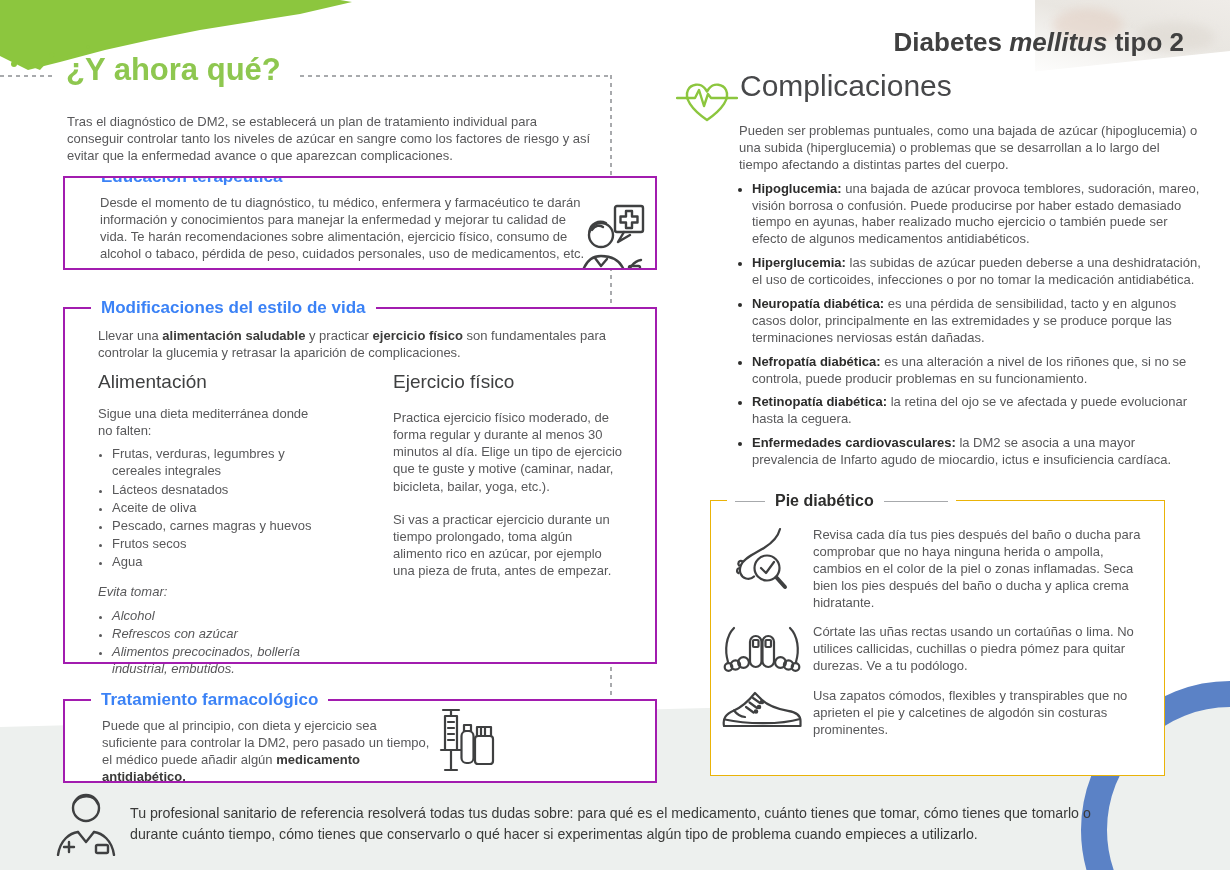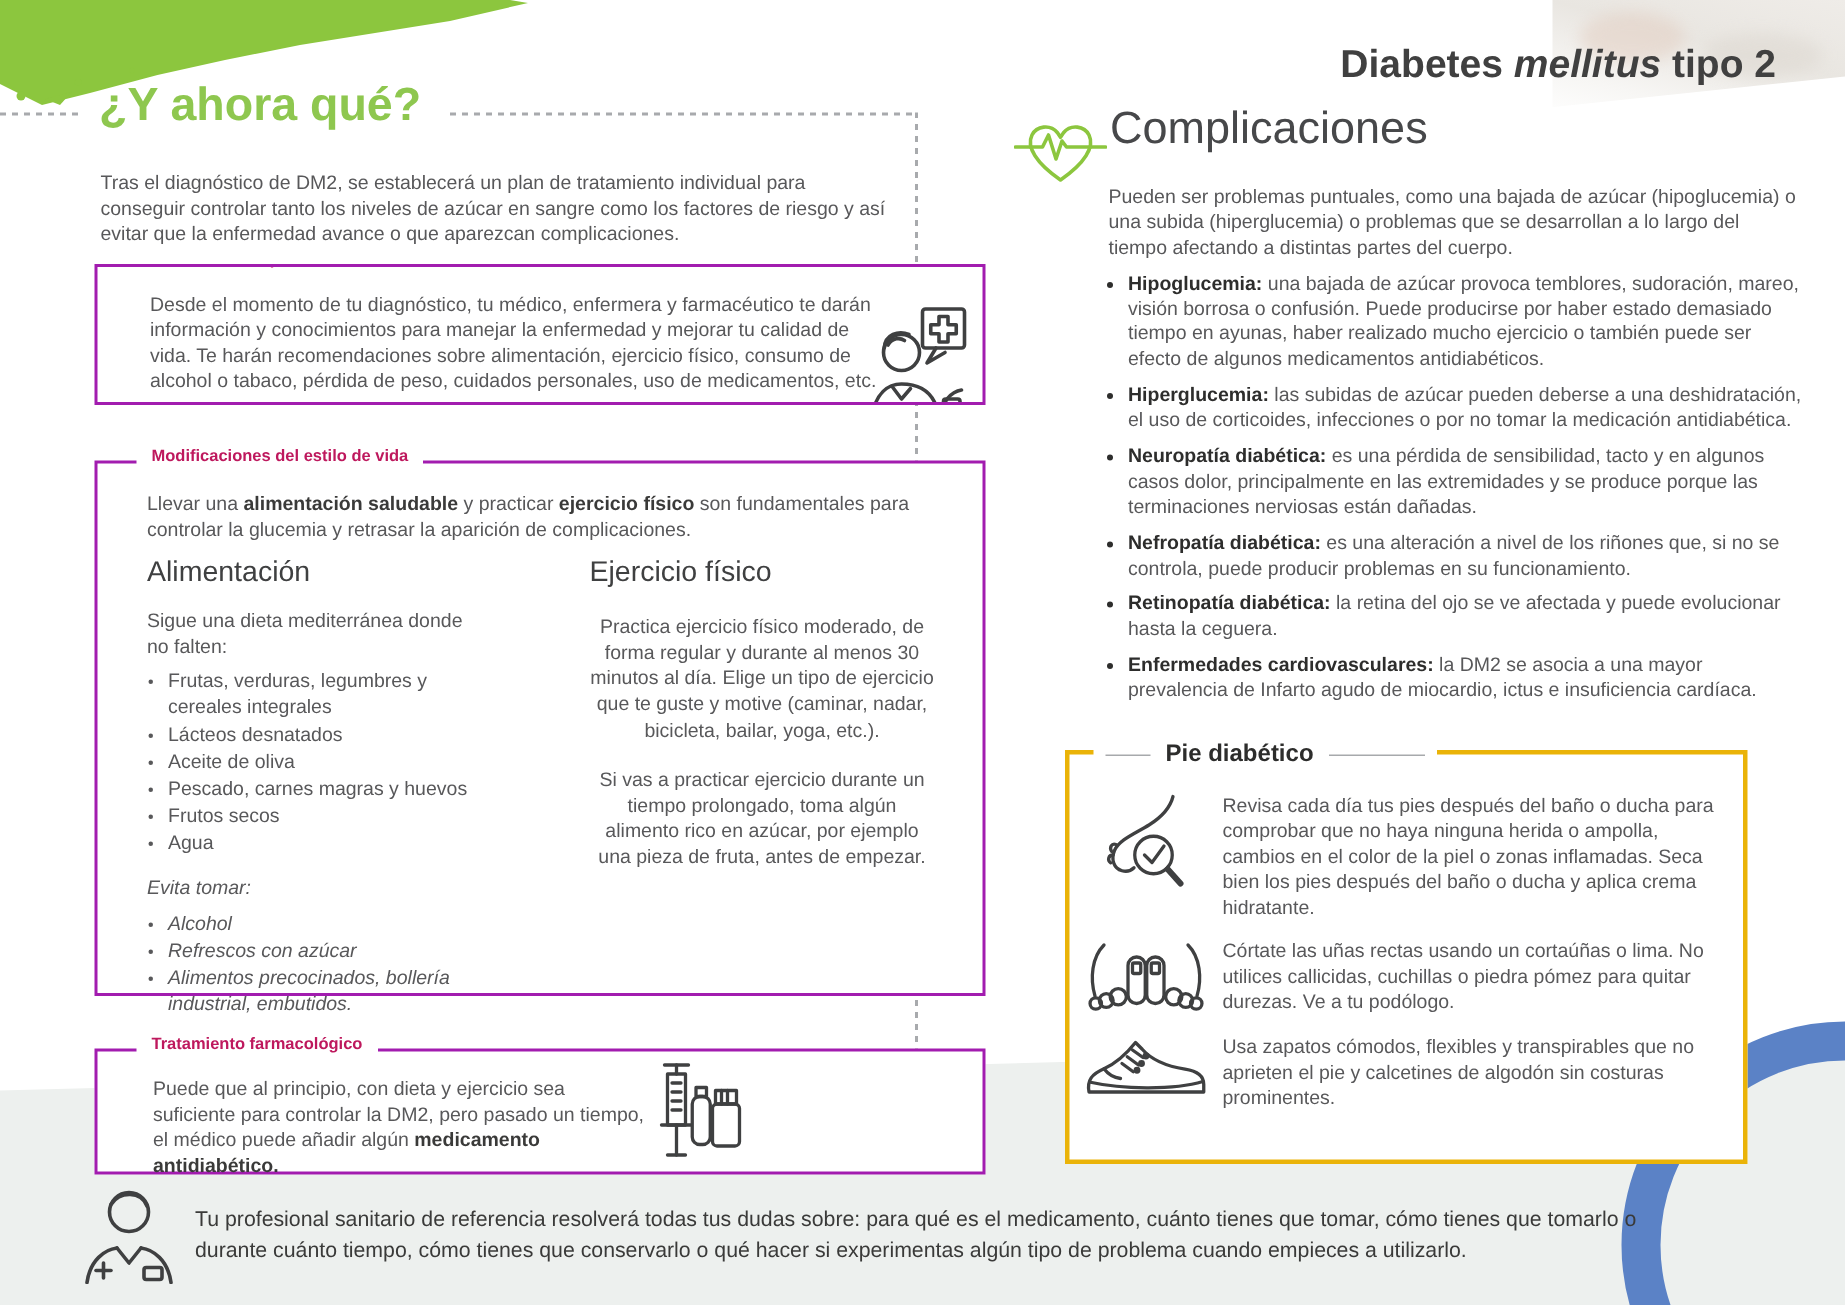--- a/index.html
+++ b/index.html
@@ -31,56 +31,56 @@
   .yq-title{position:absolute;left:66px;top:52px;font-size:31px;font-weight:bold;color:#8ec74f;z-index:2;}
   .comp-title{position:absolute;left:740px;top:69px;font-size:30px;font-weight:400;color:#47484a;z-index:2;}
 
   .body-txt{font-size:13px;line-height:1.32;color:#58585a;}
   .intro{position:absolute;left:67px;top:113px;width:525px;z-index:2;}
 
   
   .gbox{position:absolute;left:63px;width:594px;background:#ffffff;border:2px solid #a21caf;
         z-index:2;box-sizing:border-box;}
   .box-label{position:absolute;top:-11px;left:26px;background:#ffffff;padding:0 10px;
-        font-size:11px;font-weight:bold;color:#be185d;white-space:nowrap;}
+        font-size:17px;font-weight:bold;color:#3b82f6;white-space:nowrap;}
   #box-education{top:176px;height:94px;overflow:hidden;}
   #box-lifestyle{top:307px;height:357px;}
   #box-pharma{top:699px;height:84px;}
 
   .edu-body{position:absolute;left:35px;top:16px;width:485px;}
   .edu-icon{position:absolute;right:8px;top:24px;}
 
   .ls-intro{position:absolute;left:33px;top:18px;width:522px;}
   .ls-intro b{color:#3a3a39;}
   .subhead{font-size:19px;font-weight:400;color:#3f4041;margin:0 0 12px 0;}
   .nut-col{position:absolute;left:33px;top:62px;width:225px;}
   .ex-col{position:absolute;left:328px;top:62px;width:230px;}
   ul.plain{list-style:disc;margin:6px 0 0 0;padding-left:14px;}
   ul.plain li{margin:0 0 1px 0;}
   ul.plain li::marker{color:#58585a;font-size:11px;}
   .lead{margin:0 0 2px 0;}
   .avoid{margin-top:13px;font-style:italic;}
-  .ex-col p{margin:16px 0 16px 0;text-align:center;}
+  .ex-col p{margin:16px 0 16px 0;}
 
   .ph-body{position:absolute;left:37px;top:16px;width:332px;}
   .ph-body b{color:#3a3a39;}
   .ph-icon{position:absolute;left:372px;top:6px;}
 
   
   .heart{position:absolute;left:676px;top:77px;z-index:2;}
   .comp-flow{position:absolute;left:739px;top:123px;width:462px;z-index:1;}
   .comp-flow p{margin:0 0 7px 0;font-size:13px;line-height:1.3;}
   ul.bullets{list-style:disc;margin:0;padding-left:13px;}
   ul.bullets li{margin:0 0 7px 0;font-size:13px;line-height:1.3;}
   ul.bullets li::marker{color:#2d2d2c;font-size:12px;}
   ul.bullets .lbl{font-weight:bold;color:#2d2d2c;}
 
   
   .fbox{position:absolute;left:710px;top:500px;width:455px;height:276px;background:#ffffff;
-        border:3px solid #eab308;z-index:2;box-sizing:border-box;}
+        border:1px solid #eab308;z-index:2;box-sizing:border-box;}
   .fb-head{position:absolute;top:-9px;left:16px;display:flex;align-items:center;gap:10px;
         background:#ffffff;padding:0 8px;}
   .fb-line{height:0;border-top:1px solid #a7a9ac;}
   .fb-l1{width:30px;} .fb-l2{width:64px;}
   .fb-title{font-size:16px;font-weight:bold;color:#2d2d2c;white-space:nowrap;}
   .fb-rows{padding-top:26px;}
   .fb-row{display:flex;margin-bottom:13px;}
   .fb-ic{width:102px;flex:none;display:flex;justify-content:center;align-items:flex-start;}
   .fb-tx{width:332px;font-size:13px;line-height:1.3;}
 

